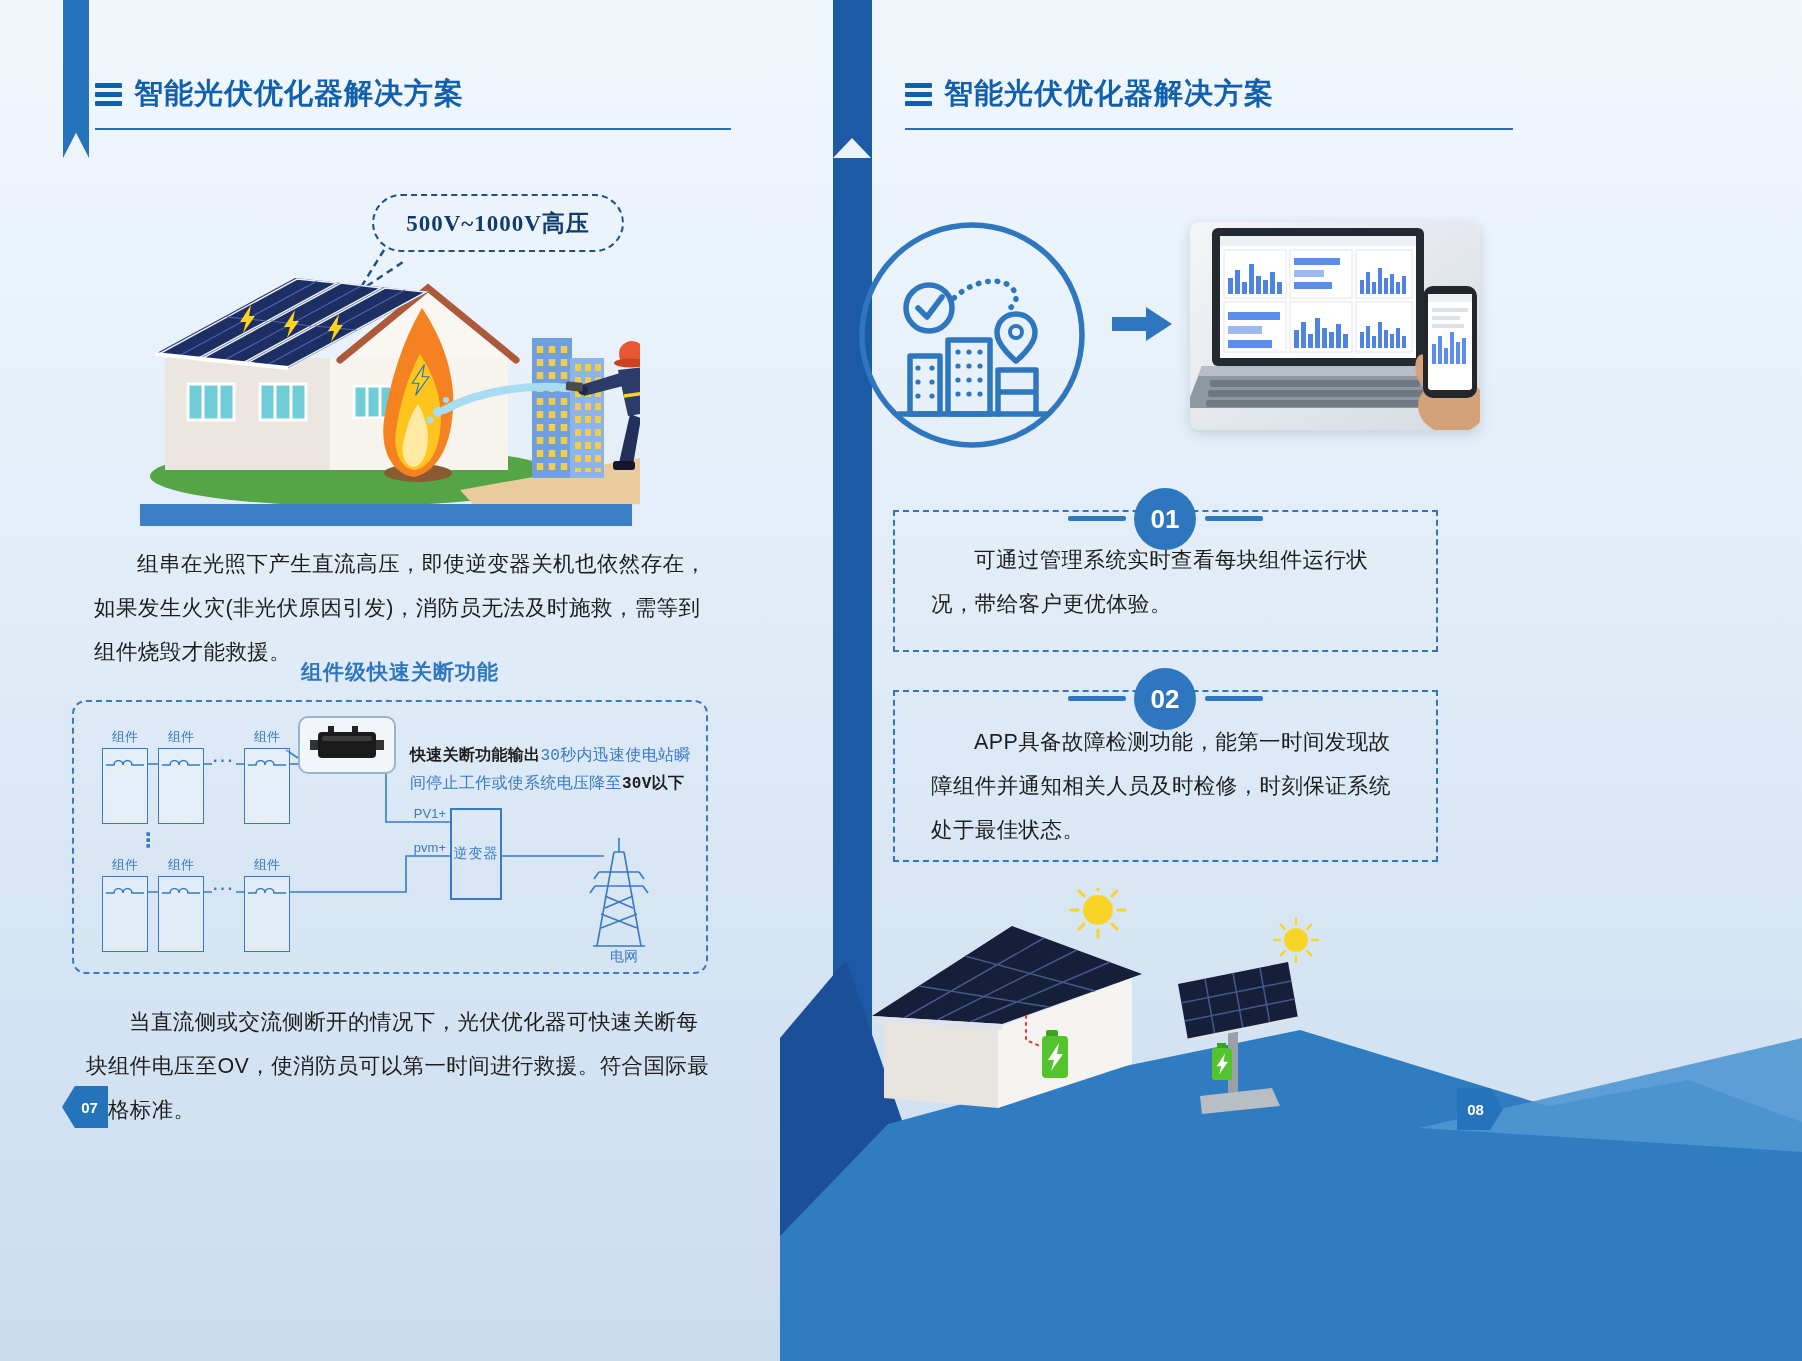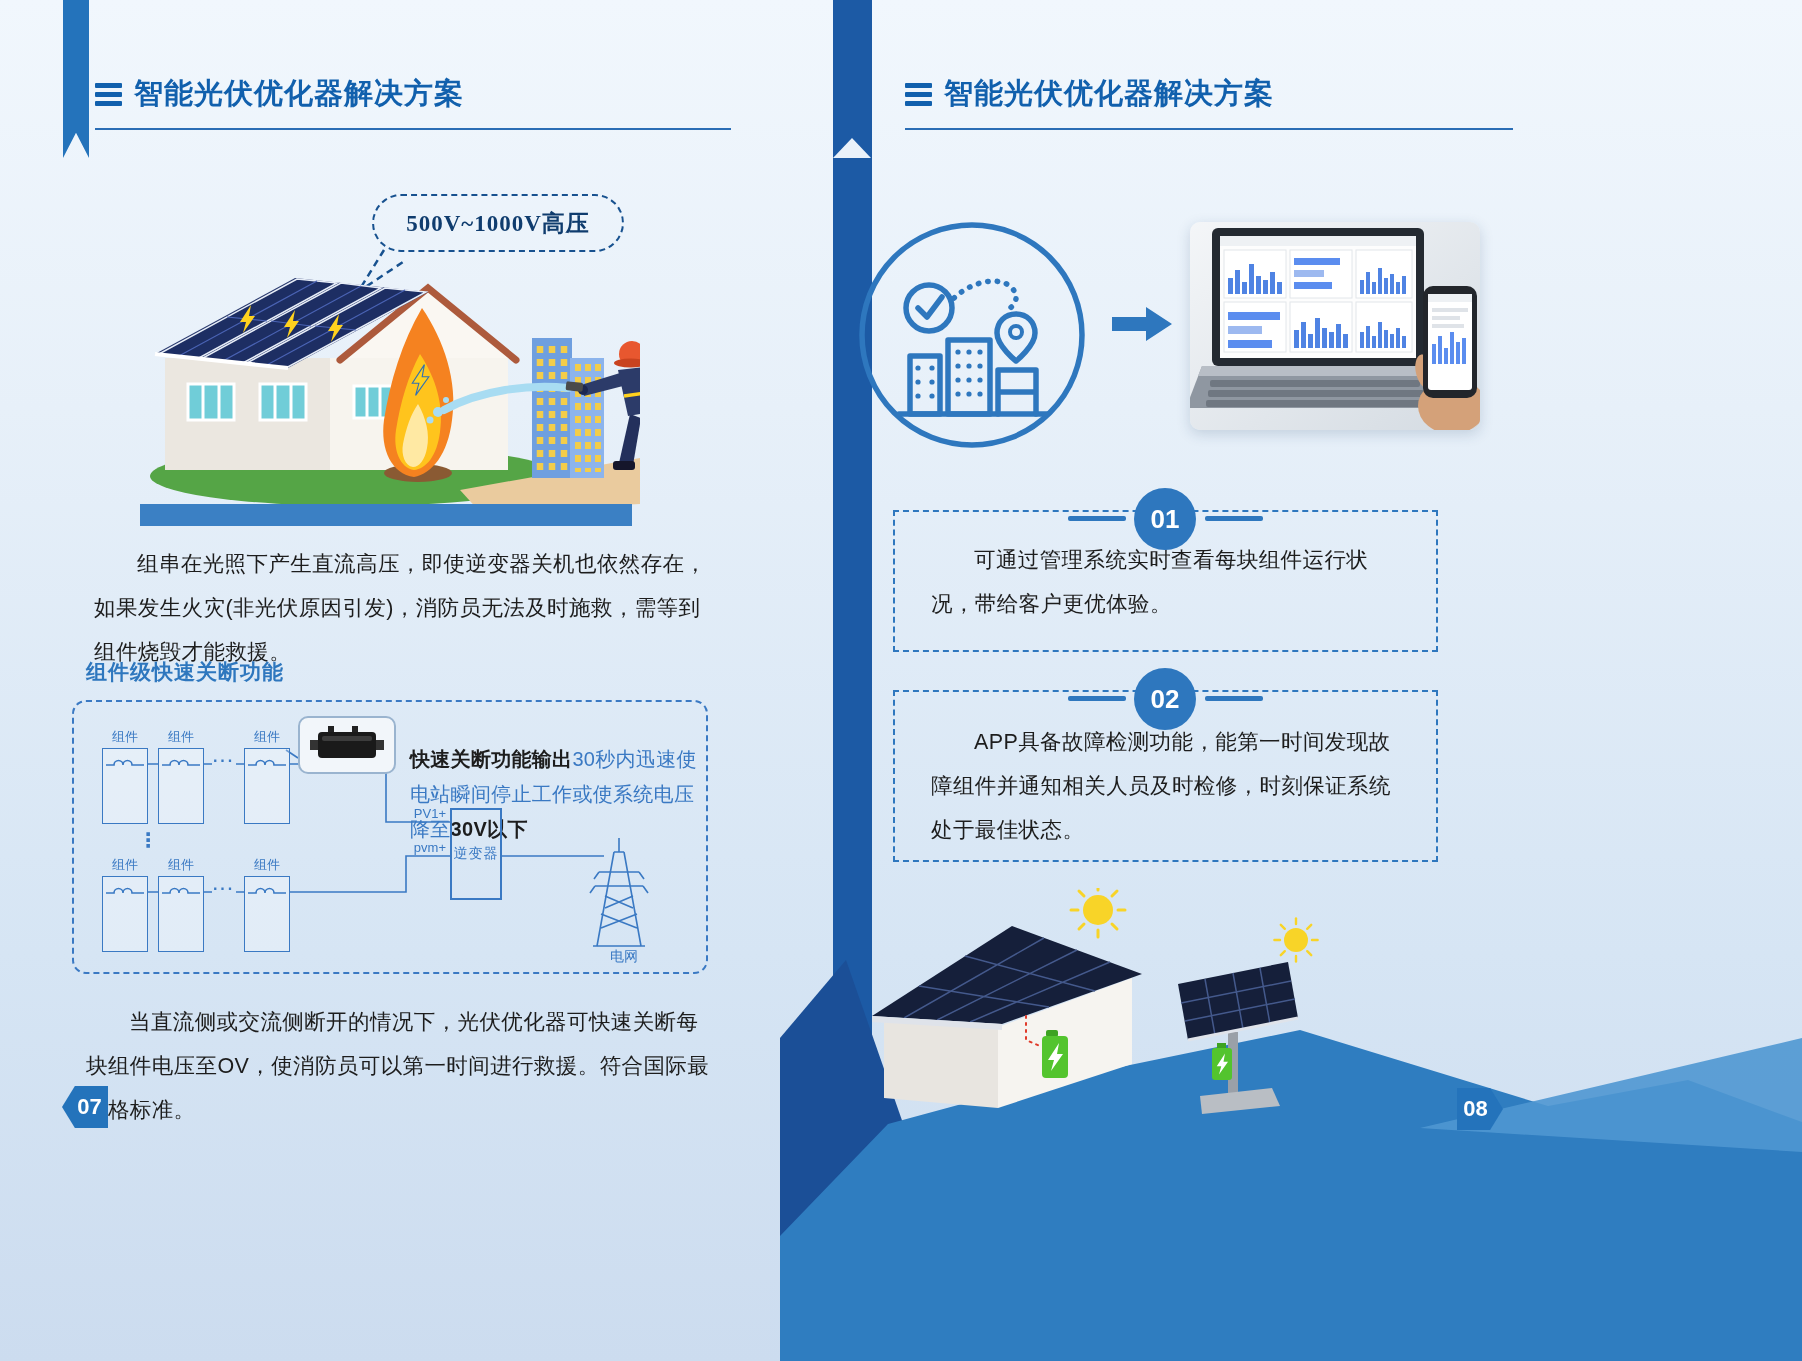--- a/index.html
+++ b/index.html
@@ -20,41 +20,41 @@
 
   .divider { position:absolute; left:833px; top:0; width:39px; height:1361px; background:#1c5aa5; }
   .divider-notch { position:absolute; left:833px; top:138px; width:0; height:0;
     border-left:19.5px solid transparent; border-right:19.5px solid transparent; border-bottom:20px solid #eaf2fa; }
   .ribbon { position:absolute; width:26px; height:158px; background:#2473bb;
     clip-path:polygon(0 0,100% 0,100% 100%,50% 84%,0 100%); }
 
   .bubble { border:2.5px dashed #17518f; border-radius:29px; display:flex; align-items:center; justify-content:center;
     font-size:23px; font-weight:bold; color:#0f3c6e; letter-spacing:1px; }
 
-  .diagram-title { font-size:21px; font-weight:bold; color:#2e77be; letter-spacing:1px; }
+  .diagram-title { text-align:center; font-size:21px; font-weight:bold; color:#2e77be; letter-spacing:1px; }
   .diagram-box { border:2px dashed #3a79c3; border-radius:14px; }
   .pv-module { position:absolute; width:46px; height:76px; border:1.6px solid #3a79c3; background:rgba(255,255,255,.28); }
   .pv-label { position:absolute; width:46px; text-align:center; font-size:13px; color:#3a79c3; }
   .dots-h { position:absolute; width:32px; text-align:center; font-size:16px; color:#3a79c3; letter-spacing:2px; font-weight:bold; }
   .dots-v { position:absolute; width:20px; text-align:center; font-size:20px; color:#3a79c3; font-weight:bold; }
-  .note { font-size:20px; line-height:1.75; letter-spacing:0.3px; }
+  .note { font-size:16px; line-height:1.75; letter-spacing:0.3px;font-family:Liberation Mono, monospace; }
   .note-b { color:#1d1d1d; font-weight:bold; }
   .note-blue { color:#3a79c3; }
   .inverter { border:2px solid #3a79c3; display:flex; align-items:center; justify-content:center;
     font-size:14px; color:#3a79c3; letter-spacing:1px; }
   .small-blue { font-size:13px; color:#3a79c3; }
   .device-callout { border:2px solid #9ab4cf; border-radius:10px; background:#f2f6fa; }
 
   .dashed-box { border:2px dashed #2e77be; }
   .step-circle { width:62px; height:62px; border-radius:50%; background:#2e77be; color:#fff;
     font-size:26px; font-weight:bold; display:flex; align-items:center; justify-content:center; }
   .step-line { height:5px; background:#2e77be; border-radius:2px; }
   .step-text { font-size:21.5px; line-height:2.05; color:#1d1d1d; text-indent:2em; letter-spacing:0.4px; }
 
-  .page-tag { width:46px; height:42px; background:#2473bb; color:#fff; font-size:22px; font-weight:bold;
+  .page-tag { width:46px; height:42px; background:#2473bb; color:#fff; font-size:15px; font-weight:bold;
     display:flex; align-items:center; justify-content:center; }
   .tag-left { clip-path:polygon(28% 0,100% 0,100% 100%,28% 100%,0 50%); padding-left:9px; }
   .tag-right { clip-path:polygon(0 0,72% 0,100% 50%,72% 100%,0 100%); padding-right:9px; }
 
   .photo { border-radius:10px; overflow:hidden; box-shadow:0 4px 14px rgba(30,60,100,.18); }
   .bluebar { background:#3b80c4; }
 </style>
 </head>
 <body>
 

